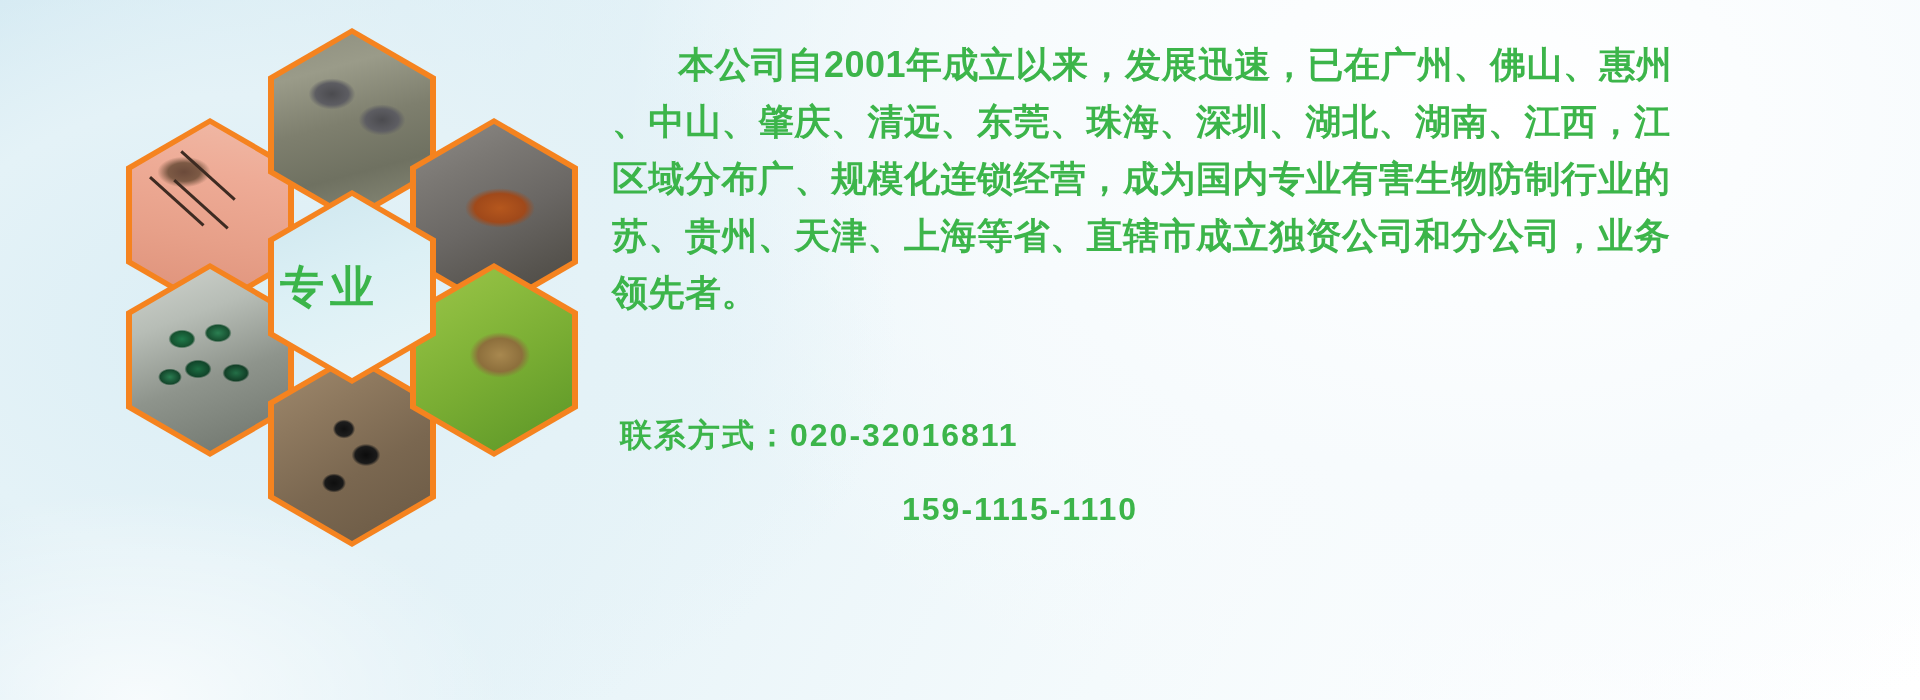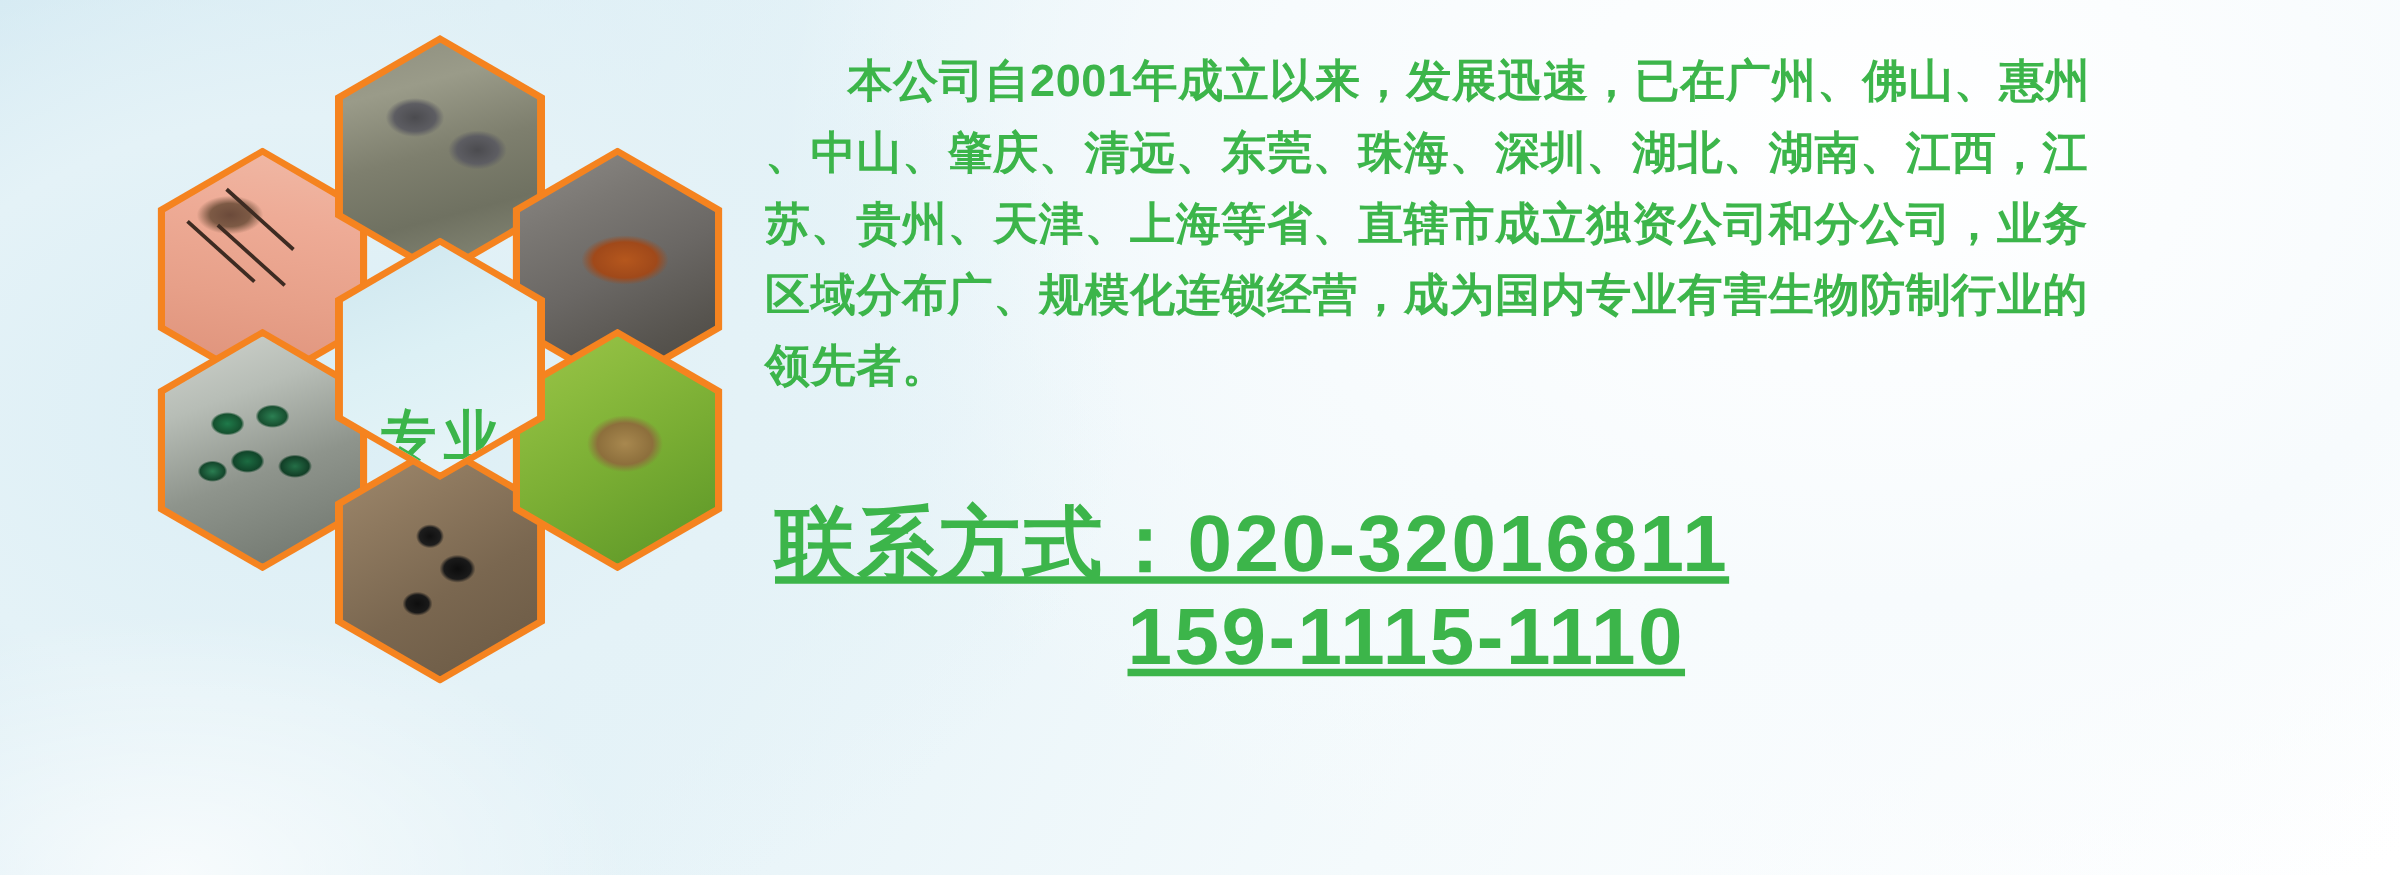--- a/index.html
+++ b/index.html
@@ -82,21 +82,21 @@
   }
   .ph-stinkbug{
     width:100%;height:100%;
     background:
       radial-gradient(40px 30px at 84px 86px,#a8884f 0%,#8d6f3c 55%,rgba(141,111,60,0) 76%),
       linear-gradient(150deg,#9cc449 0%,#8bbb3e 26%,#79ad33 55%,#68a02c 80%,#5c9427 100%);
   }
   .ph-center{
     width:100%;height:100%;
     background:linear-gradient(160deg,#cfe7ef 0%,#dcf0f5 45%,#e8f5f8 100%);
-    display:flex;flex-direction:column;align-items:center;justify-content:flex-end;
+    display:flex;flex-direction:row;align-items:center;justify-content:space-between;
   }
   .center-line{
     color:#3bb54a;font-weight:700;font-size:44px;line-height:1.28;
     letter-spacing:6px;text-indent:6px;
     font-family:"Liberation Sans","DejaVu Sans",sans-serif;
   }
 
   
   #copy{
     position:absolute;left:612px;top:36px;width:1292px;
@@ -107,23 +107,22 @@
     text-align:justify;text-justify:inter-ideograph;
     font-weight:600;
     margin:0;
   }
   .para .indent{display:inline-block;width:66px;}
 
   #contact{
     position:absolute;left:620px;top:398px;width:1300px;color:#3cb54a;
   }
   .contact-line{
-    font-size:64px;line-height:74px;font-weight:600;letter-spacing:2px;
+    font-size:32px;line-height:74px;font-weight:600;letter-spacing:2px;
     white-space:nowrap;
-    text-decoration:underline;
   }
   .contact-line.second{padding-left:282px;}
 </style>
 </head>
 <body>
 
 <div id="stage">
 
   <div id="honeycomb">
 
@@ -175,22 +174,22 @@
         <div class="ph-center">
           <div class="center-line">专业</div>
         </div>
       </div>
     </div>
   </div>
 
   <div id="copy">
     <p class="para"><span class="indent"></span><span>本公司自2001年成立以来，发展迅速，已在广州、佛山、惠州</span></p>
     <p class="para">、中山、肇庆、清远、东莞、珠海、深圳、湖北、湖南、江西，江</p>
+    <p class="para">区域分布广、规模化连锁经营，成为国内专业有害生物防制行业的</p>
     <p class="para">苏、贵州、天津、上海等省、直辖市成立独资公司和分公司，业务</p>
-    <p class="para">区域分布广、规模化连锁经营，成为国内专业有害生物防制行业的</p>
     <p class="para">领先者。</p>
   </div>
 
   <div id="contact">
     <div class="contact-line">联系方式：020-32016811</div>
     <div class="contact-line second">159-1115-1110</div>
   </div>
 
 </div>
 

